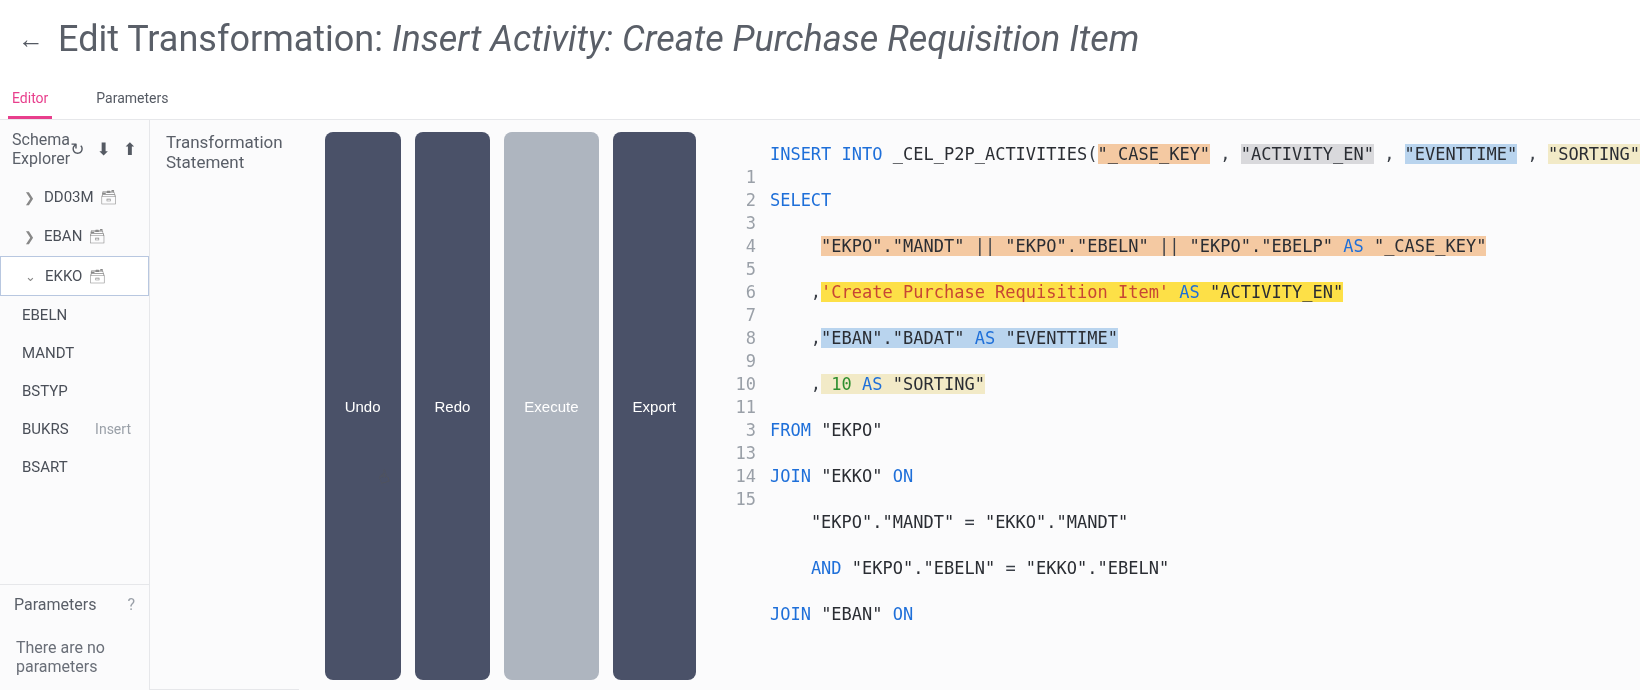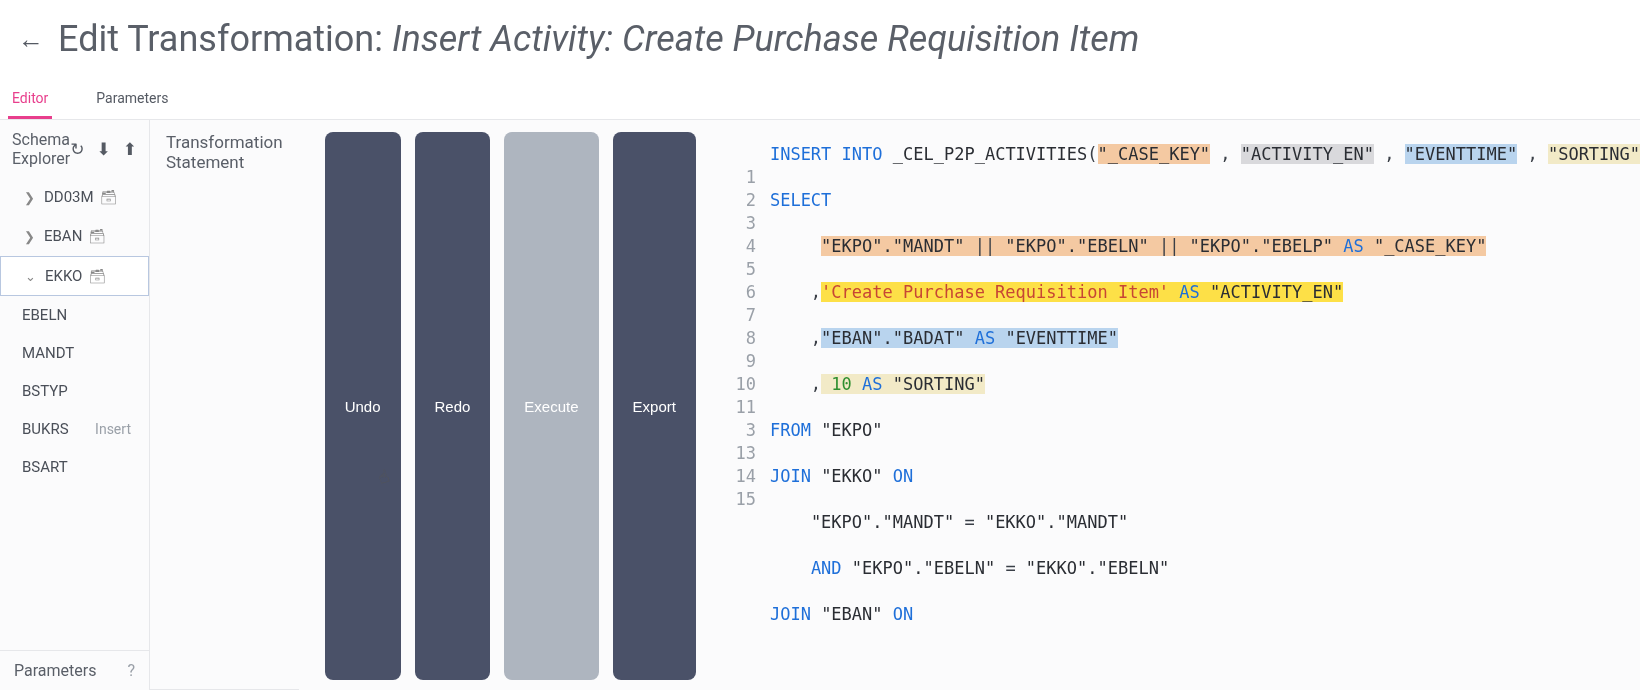--- a/index.html
+++ b/index.html
@@ -259,20 +259,21 @@
         <span class="insert-lbl">Insert</span>
       </div>
       <div class="tree-col">
         <span>BSART</span>
       </div>
     </div>
     <div class="params-header">
       <span>Parameters</span>
       <span class="q">?</span>
     </div>
+    <div class="params-empty">There are no parameters</div>
   </div>
 
   <div class="right">
     <div class="right-header">Transformation Statement</div>
     <div class="toolbar">
       <button class="btn">Undo</button>
       <button class="btn">Redo</button>
       <button class="btn disabled">Execute</button>
       <button class="btn">Export</button>
     </div>

